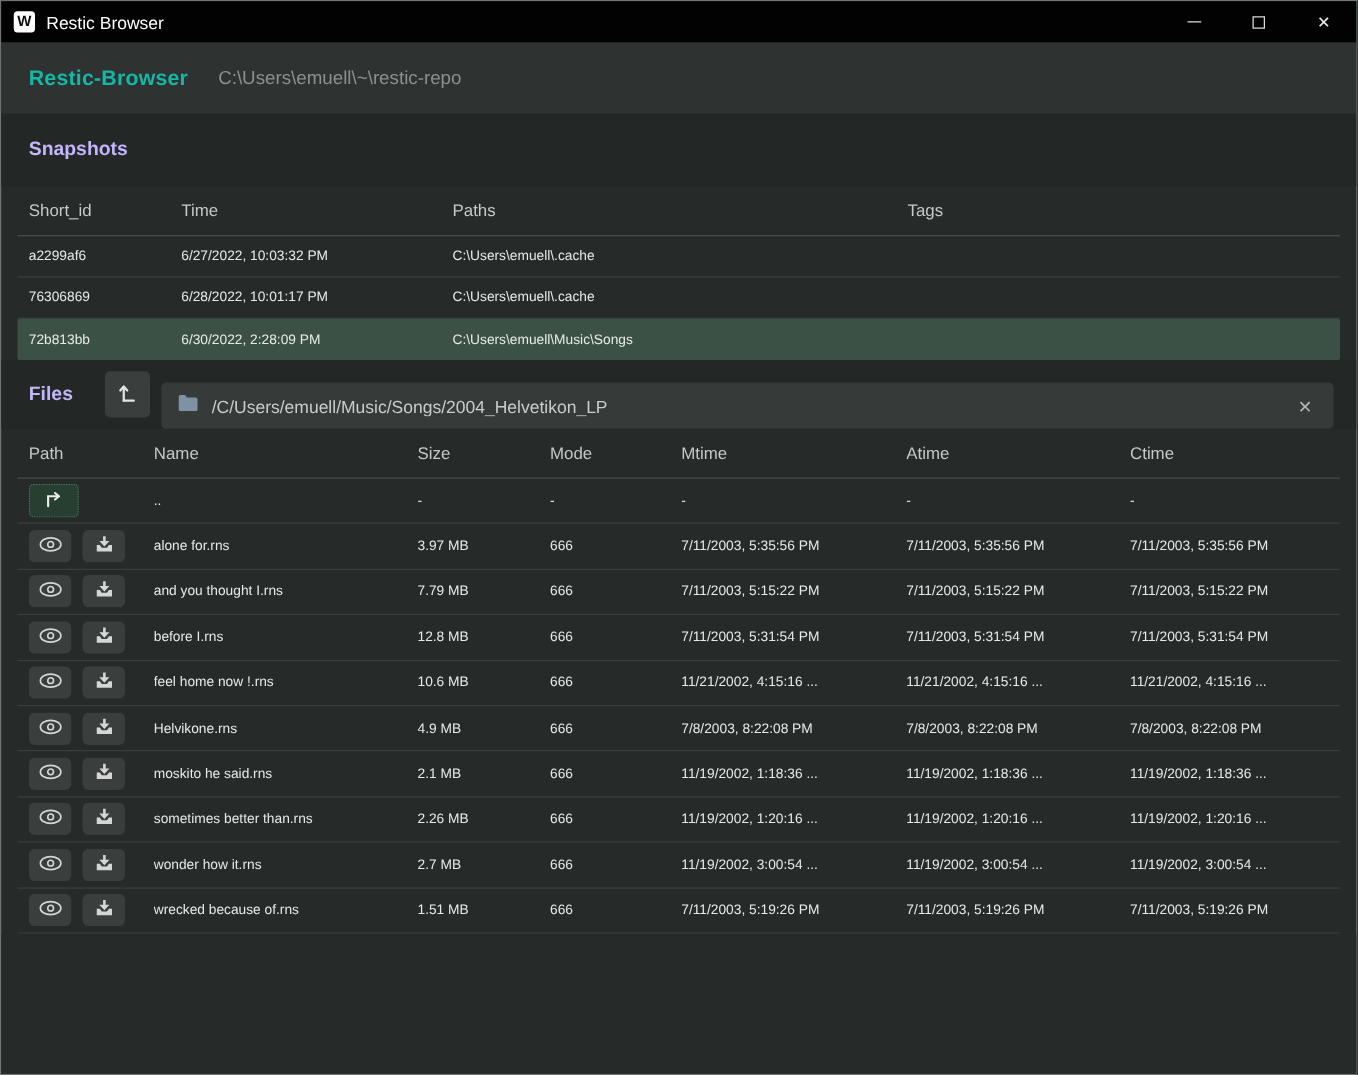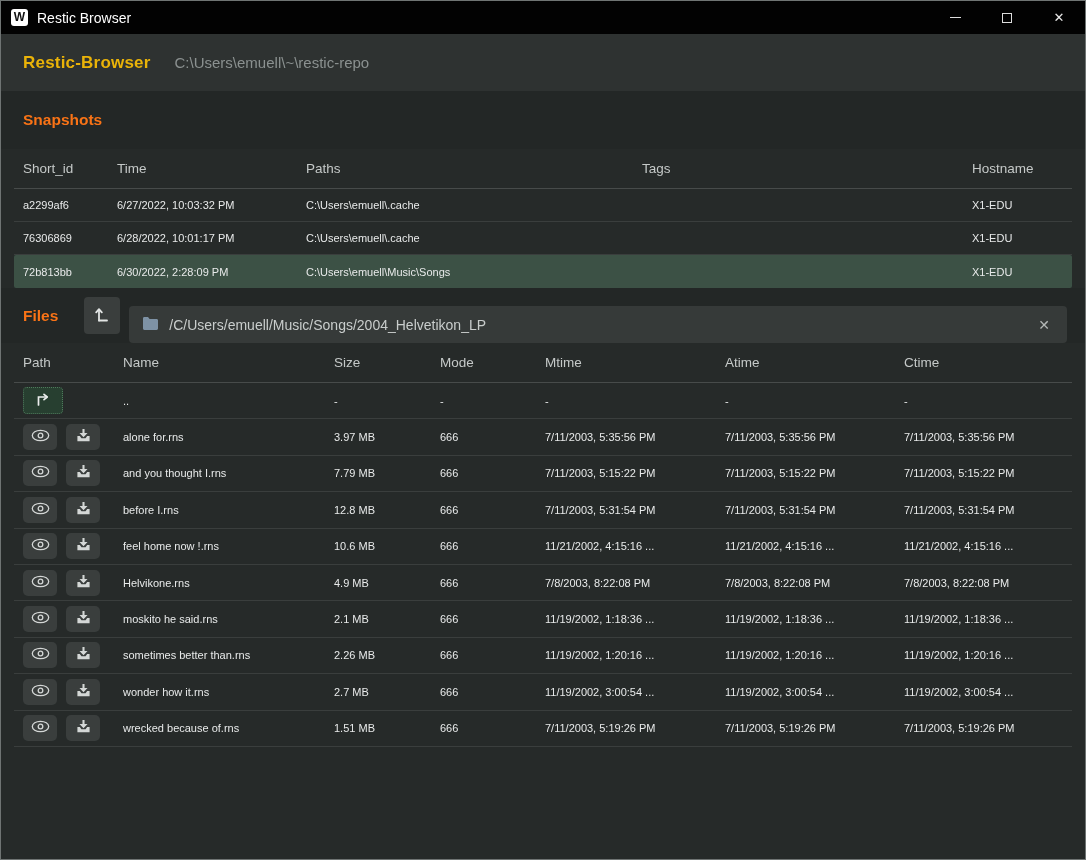--- a/index.html
+++ b/index.html
@@ -34,50 +34,50 @@
     color:#e9e9e9; font-size:13px; cursor:default;
   }
   .min-glyph { width:11px; height:1px; background:#dcdcdc; display:block; }
   .max-glyph { width:10px; height:10px; border:1px solid #dcdcdc; display:block; }
 
   
   .app-header {
     height:57px; background:#2e3231; flex:0 0 auto;
     display:flex; align-items:center; padding:0 22px;
   }
-  .app-title { font-size:17px; font-weight:700; color:#eab308; letter-spacing:.2px; }
+  .app-title { font-size:17px; font-weight:700; color:#14b8a6; letter-spacing:.2px; }
   .select-repo {
     margin-left:24px; background:#294334; border:1px dotted #49694f; border-radius:6px;
     color:#f2f4f3; font-family:inherit; font-weight:700; font-size:14.5px;
     padding:10px 24px; cursor:pointer;
   }
   .repo-path { margin-left:24px; color:#8b9190; font-size:15px; }
 
   
   .section-band {
     background:#232726; height:58px; flex:0 0 auto;
     display:flex; align-items:center; padding:0 18px 0 22px;
   }
-  .section-title { font-size:15.5px; font-weight:700; color:#f97316; }
+  .section-title { font-size:15.5px; font-weight:700; color:#c4b5fd; }
 
   
   .tbl-head, .tbl-row {
     display:grid; align-items:center;
     margin:0 13px; padding-left:9px;
     white-space:nowrap; overflow:hidden;
   }
   .tbl-head {
     height:40px; color:#c5c9c8; font-size:13.5px;
     border-bottom:1px solid #474b4a;
   }
   .tbl-row { font-size:11px; color:#e8eaea; border-bottom:1px solid #3a3e3d; }
   .tbl-row:last-child { border-bottom:none; }
   .cell { overflow:hidden; white-space:nowrap; padding-right:8px; }
 
-  .snap-grid { grid-template-columns:94px 189px 336px 330px 1fr; }
+  .snap-grid { grid-template-columns:94px 189px 336px 330px 1fr;gap:28px; }
   .snap-row { height:33px; cursor:default; }
   .snap-row.selected { background:#3c5145; border-radius:2px; border-bottom:none; }
 
   
   .files-bar {
     background:#232726; height:55px; flex:0 0 auto;
     display:flex; align-items:center; padding:0 18px 0 22px;
   }
   .level-up-btn {
     margin-left:26px; width:36px; height:37px; flex:0 0 auto;

